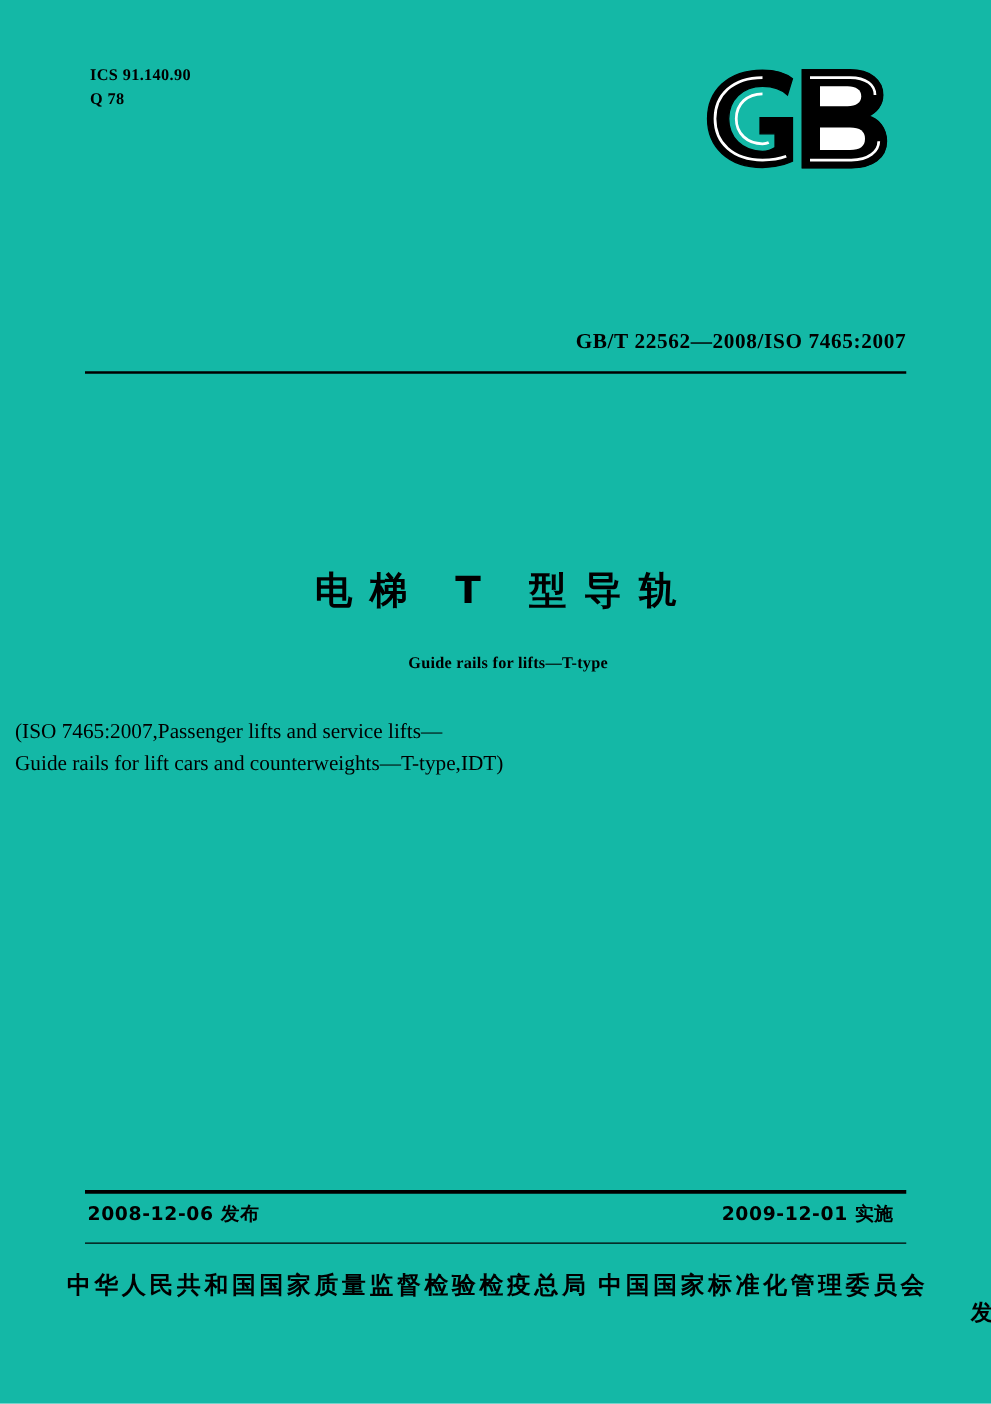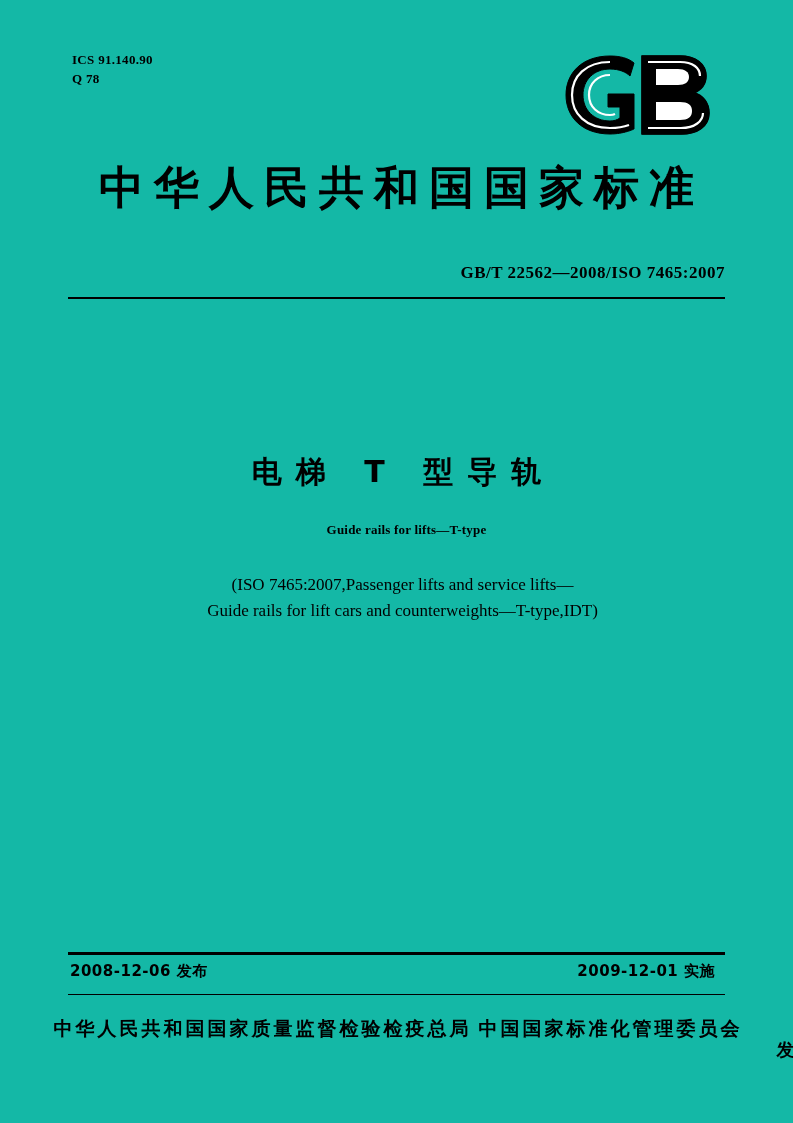--- a/index.html
+++ b/index.html
@@ -117,21 +117,21 @@
     font-family: "Liberation Serif", serif;
     font-weight: bold;
     font-size: 13px;
     letter-spacing: 0.2px;
     padding-left: 20px;
   }
   .doc-subtitle {
     position: absolute;
     left: 12px; right: 0;
     top: 572px;
-    text-align: center;
+    text-align: left;
     font-family: "Liberation Serif", serif;
     font-size: 17px;
     line-height: 26px;
   }
   .doc-subtitle div { white-space: nowrap; }
 
   
   .date-issue {
     position: absolute;
     left: 70px;
@@ -209,21 +209,20 @@
         <path d="M106 23 L128 23 C135 23 139 26 139 31 C139 36 135 39 128 39 L106 39 Z" fill="#fff" stroke="none"></path>
         <path d="M106 56 L130 56 C138 56 142 59 142 65 C142 71 138 74 130 74 L106 74 Z" fill="#fff" stroke="none"></path>
         <path d="M98 16 L130 16 C143 16 150 22 150 30" fill="none" stroke="#fff" stroke-width="2.2"></path>
         <path d="M98 82 L131 82 C145 82 153 75 153 67" fill="none" stroke="#fff" stroke-width="2.2"></path>
 
         <path d="M92 10 L130 10 C146 10 156 18 156 30 C156 38 151 44 144 47 C153 49 159 57 159 67 C159 80 148 88 131 88 L92 88 Z" fill="none" stroke="#000" stroke-width="1.5"></path>
       </g>
     </svg>
   </div>
 
-  <div class="cn-standard-title">中华人民共和国国家标准</div>
 
   <div class="std-number">GB/T 22562—2008/ISO 7465:2007</div>
 
   <div class="rule-top"></div>
 
   <div class="doc-title">电梯 T 型导轨</div>
   <div class="doc-title-en">Guide rails for lifts—T-type</div>
 
   <div class="doc-subtitle">
     <div>(ISO 7465:2007,Passenger lifts and service lifts—</div>

